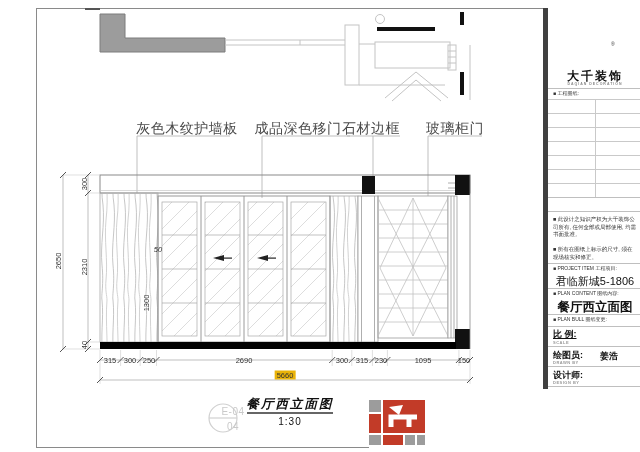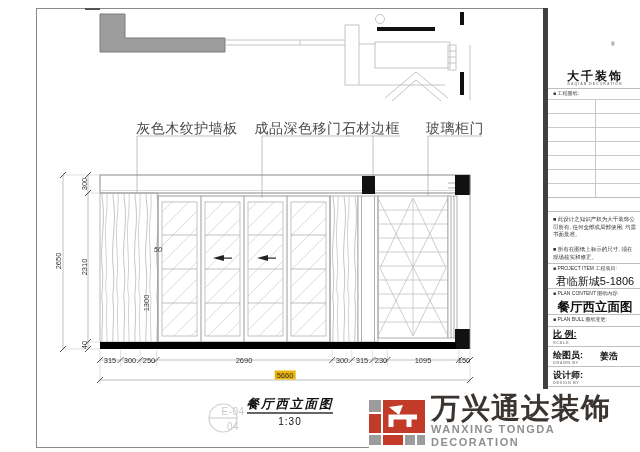--- a/index.html
+++ b/index.html
@@ -257,19 +257,15 @@
       <rect x="0" y="5" width="12" height="12" fill="#9c9c9c"></rect>
       <rect x="0" y="19" width="12" height="19" fill="#c23b28"></rect>
       <rect x="0" y="40" width="12" height="10" fill="#9c9c9c"></rect>
       <rect x="14" y="5" width="42" height="33" fill="#c23b28"></rect>
       <path d="M20,12 L34,10 L30,20 Z" fill="#ffffff"></path>
       <path d="M22,32 V22 H48 M40,22 V32" stroke="#ffffff" stroke-width="5" fill="none"></path>
       <rect x="14" y="40" width="20" height="10" fill="#c23b28"></rect>
       <rect x="36" y="40" width="10" height="10" fill="#9c9c9c"></rect>
       <rect x="48" y="40" width="8" height="10" fill="#9c9c9c"></rect>
     </svg>
-    <div class="wl-text">
-      <div class="wl-cn">万兴通达装饰</div>
-      <div class="wl-en">WANXING TONGDA DECORATION</div>
-    </div>
   </div>
 
 </div>
 
 </body></html>

